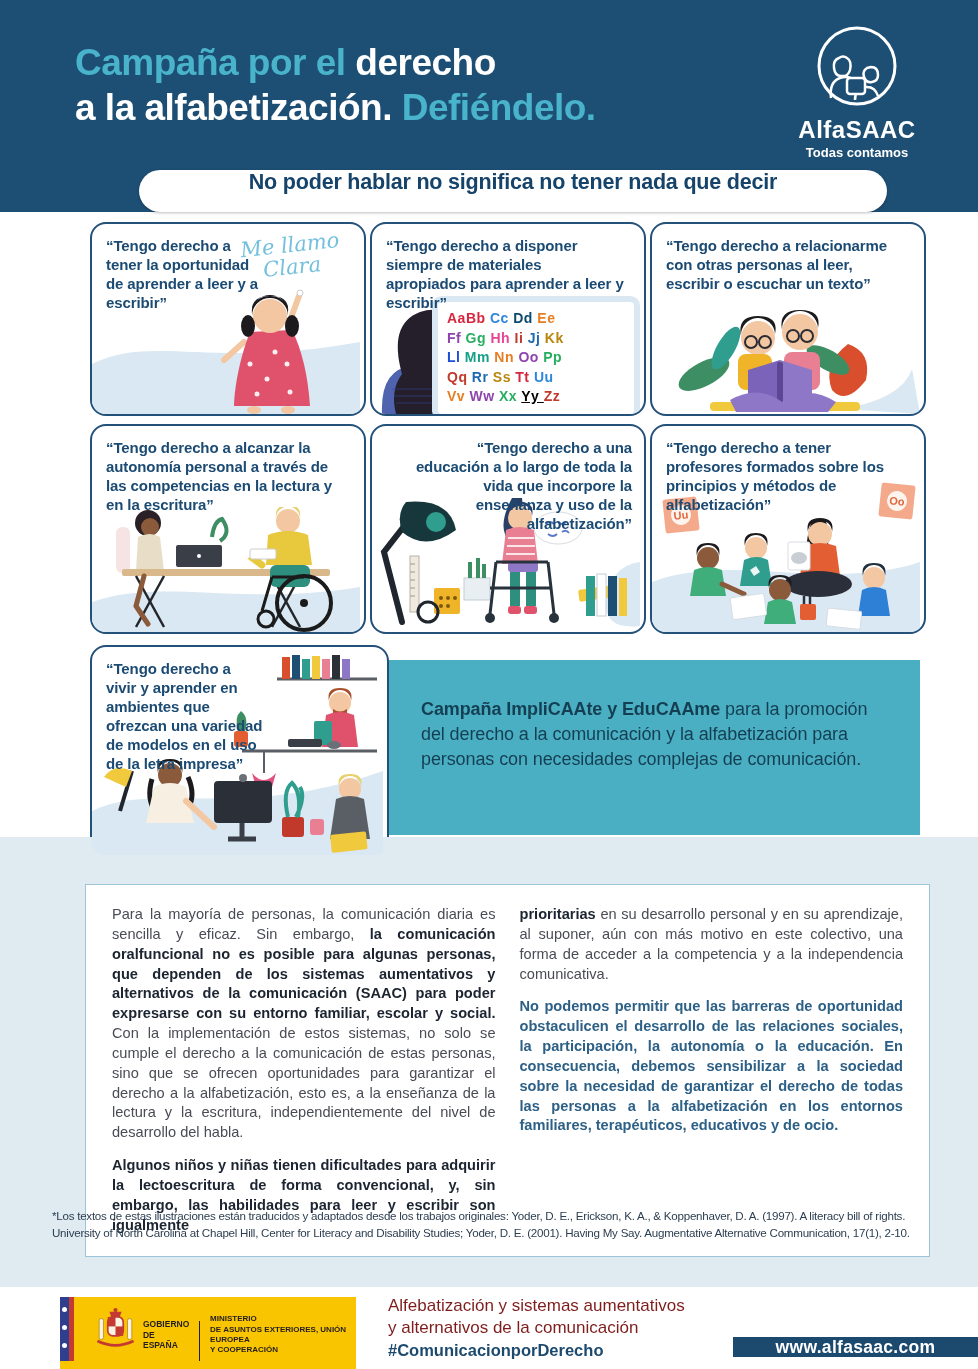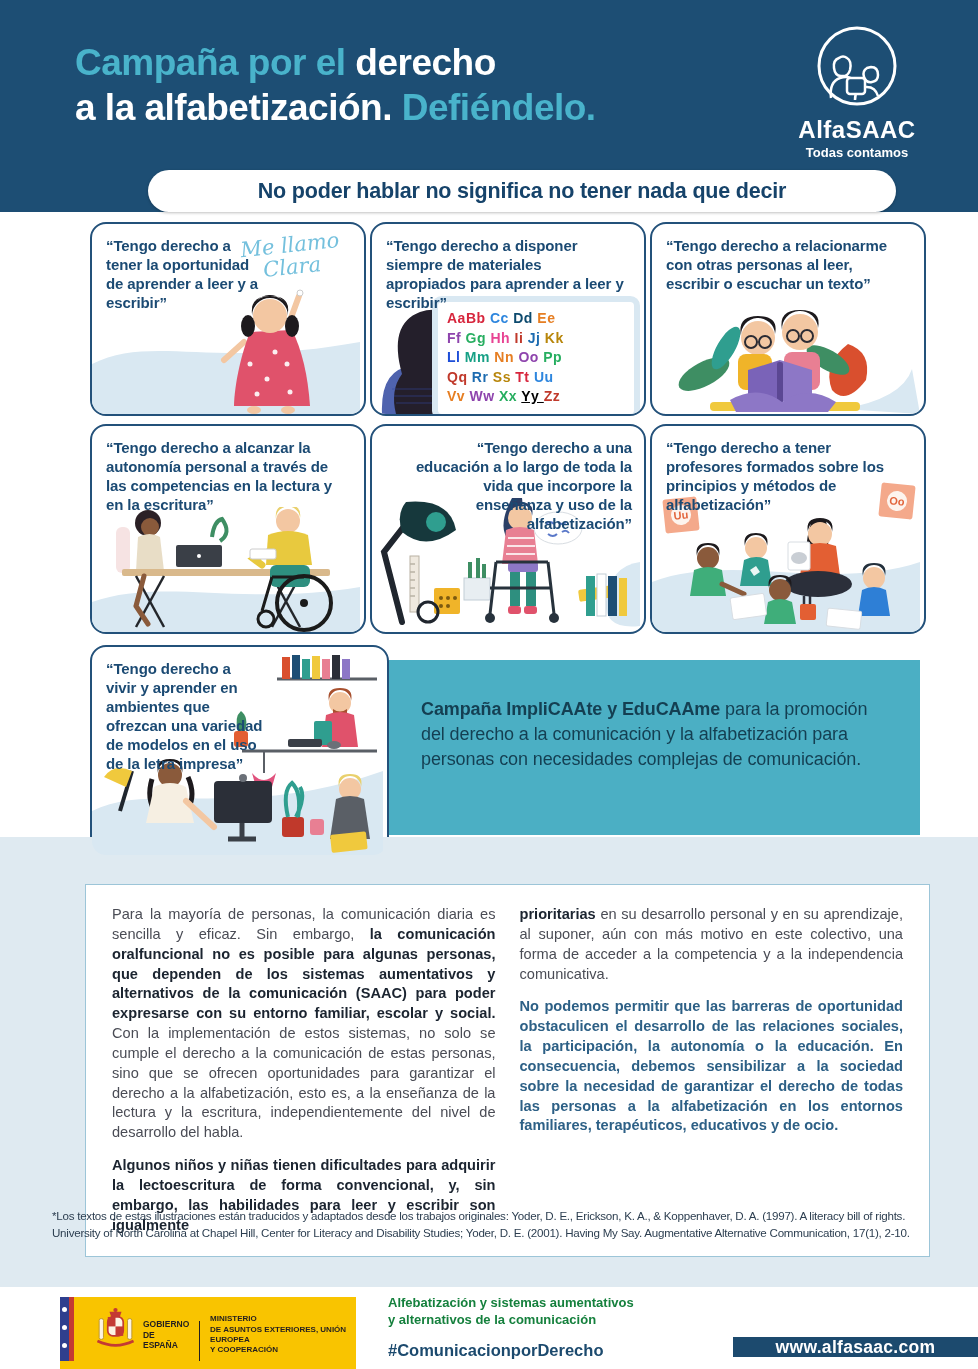--- a/index.html
+++ b/index.html
@@ -10,22 +10,22 @@
   .header{position:absolute;left:0;top:0;width:978px;height:212px;background:#1d4e74;}
   .title{position:absolute;left:75px;top:40px;font-size:37px;font-weight:bold;letter-spacing:-0.5px;line-height:1.22;}
   .title .teal{color:#49b3cb;}
   .title .white{color:#ffffff;}
   .logo{position:absolute;left:772px;top:22px;width:170px;text-align:center;color:#fff;}
   .logo svg{display:block;margin:0 auto;}
   .logo-name{font-size:24px;font-weight:bold;letter-spacing:0.5px;margin-top:2px;}
   .logo-tagline{font-size:13px;font-weight:bold;margin-top:1px;}
 
   
-  .banner{position:absolute;left:148px;top:170px;width:748px;height:42px;background:#ffffff;
-          border-radius:22px;display:flex;align-items:center;justify-content:center;
+  .banner{position:absolute;left:139px;top:170px;width:748px;height:42px;background:#ffffff;
+          border-radius:22px;display:flex;justify-content:center;
           box-shadow:0 1px 3px rgba(0,0,0,.25);}
   .banner-text{color:#16436a;font-weight:bold;font-size:21.5px;letter-spacing:-0.2px;}
 
   
   .card{position:absolute;background:#fff;border:2px solid #23517a;border-radius:16px;overflow:hidden;}
   .quote{position:absolute;color:#1b4a73;font-weight:bold;font-size:15px;line-height:1.27;letter-spacing:-0.1px;z-index:3;}
   .c1{left:90px;top:222px;width:272px;height:190px;}
   .c2{left:370px;top:222px;width:272px;height:190px;}
   .c3{left:650px;top:222px;width:272px;height:190px;}
   .c4{left:90px;top:424px;width:272px;height:206px;}
@@ -68,21 +68,21 @@
   .flagstrip{width:22px;height:64px;display:flex;}
   .flagstrip .b1{width:9px;background:#2f3f8e;position:relative;}
   .flagstrip .b1 i{position:absolute;left:2px;width:5px;height:5px;background:#fff;border-radius:50%;}
   .flagstrip .b2{width:5px;background:#c43a33;}
   .flagstrip .b3{width:8px;background:#f9c400;}
   .coat{margin:6px 6px 0 12px;}
   .govtext{display:flex;align-items:center;}
   .govname{font-size:8.5px;font-weight:bold;color:#231f20;line-height:1.25;padding-right:10px;}
   .govdiv{width:1px;height:40px;background:#231f20;margin:12px 0 0 0;}
   .ministry{font-size:8px;font-weight:bold;color:#231f20;line-height:1.3;padding-left:10px;padding-top:0;}
-  .ftag{position:absolute;left:388px;top:8px;color:#15803d;font-weight:bold;font-size:13px;line-height:1.3;}
+  .ftag{position:absolute;left:388px;top:8px;color:#7f1d1d;font-weight:normal;font-size:17px;line-height:1.3;}
   .fhash{position:absolute;left:388px;top:54px;color:#1c4a6e;font-weight:bold;font-size:16.5px;}
   .furl{position:absolute;left:733px;top:50px;width:245px;height:20px;background:#1c4a6e;color:#fff;
         display:flex;align-items:center;justify-content:center;font-weight:bold;font-size:17.5px;letter-spacing:0.3px;}
 </style>
 </head>
 <body>
 
 <div class="page">
 
   <div class="header">

